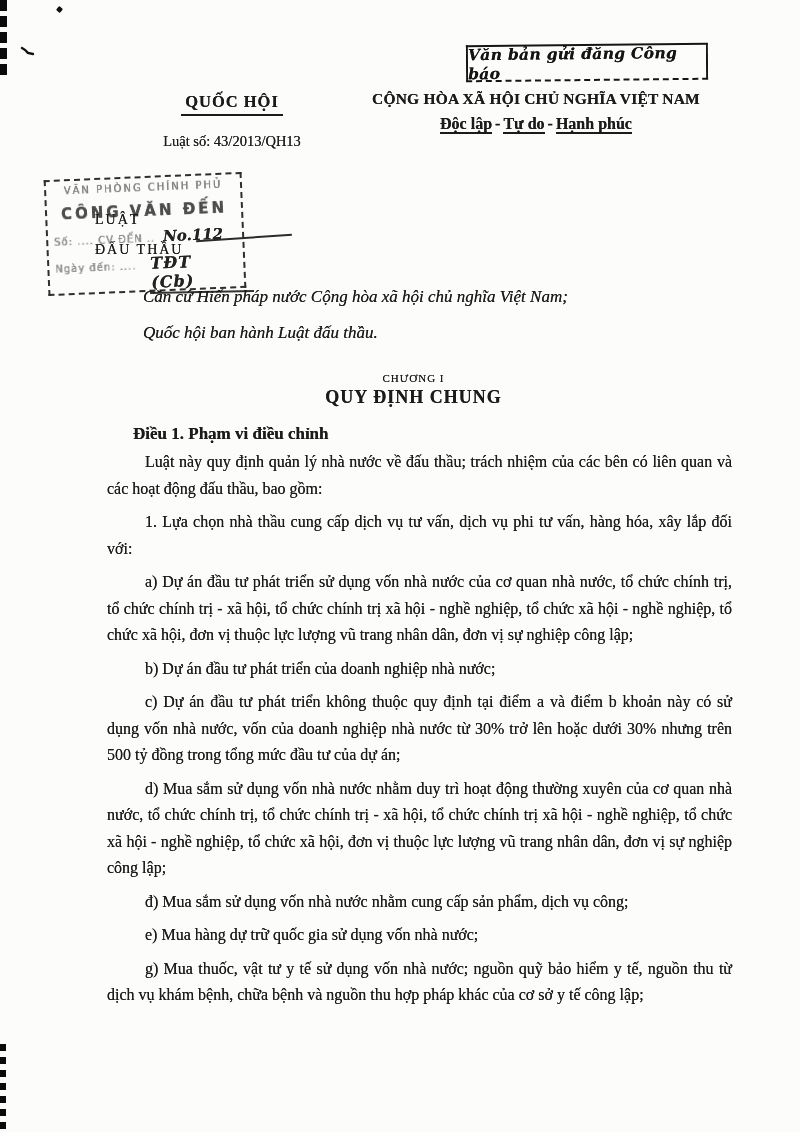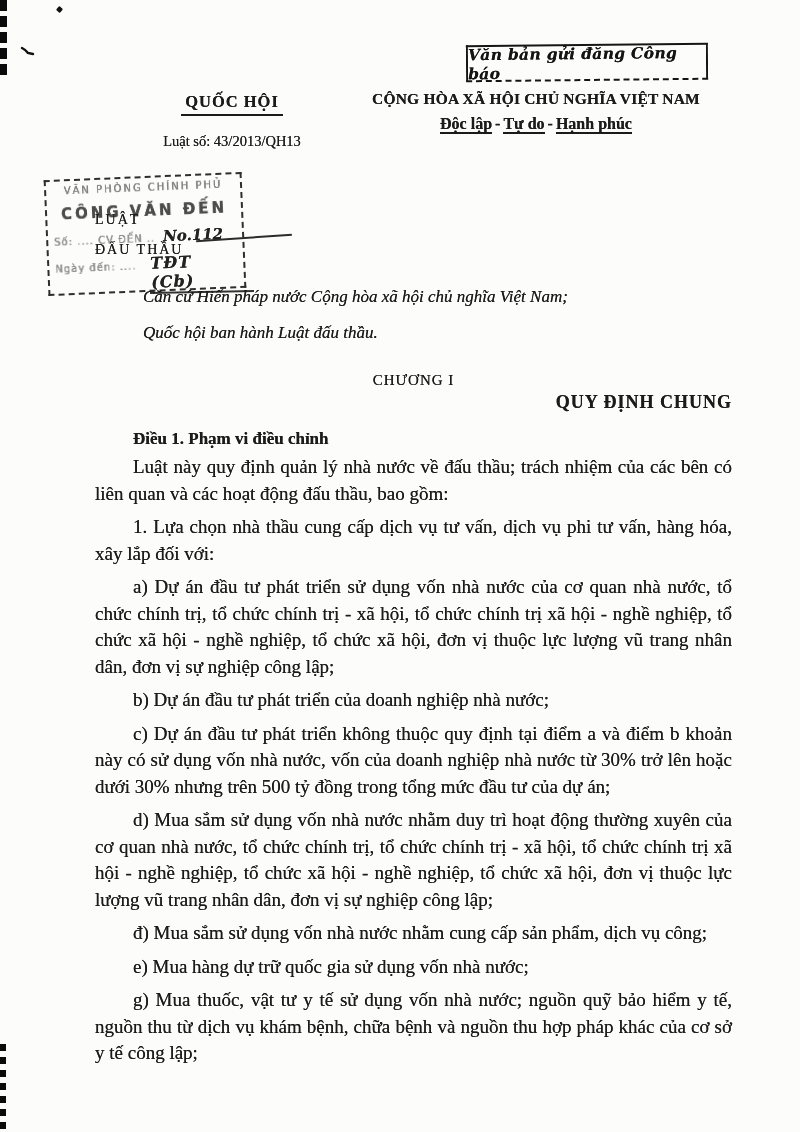--- a/index.html
+++ b/index.html
@@ -94,27 +94,27 @@
   }
 
   
   .main{
     position:absolute;left:95px;top:205px;width:637px;
   }
   .law-title{font-weight:normal;font-size:14px;letter-spacing:2px;line-height:30px;}
   .preamble{margin-top:18px;font-style:italic;font-size:17px;line-height:28px;}
   .preamble p{margin:8px;padding-left:40px;}
   .chapter{margin-top:25px;text-align:center;}
-  .chapter .chap-label{font-size:15px;letter-spacing:1px;}
-  .chapter .chap-title{font-weight:bold;font-size:18px;letter-spacing:1px;margin-top:3px;text-align:right;}
+  .chapter .chap-label{font-size:11px;letter-spacing:1px;}
+  .chapter .chap-title{font-weight:bold;font-size:18px;letter-spacing:1px;margin-top:3px;}
   .article-heading{
     margin-top:16px;font-weight:bold;font-size:17px;padding-left:38px;
   }
   .body-text p{
-    margin:7px 0 0 0;font-size:19px;line-height:26.5px;
+    margin:7px 0 0 12px;font-size:16px;line-height:26.5px;
     text-align:justify;text-indent:38px;
   }
   .body-text p:first-child{margin-top:5px;}
 </style>
 </head>
 <body>
 
 <div class="page scan-text">
 
   <div class="edge-top"></div>

